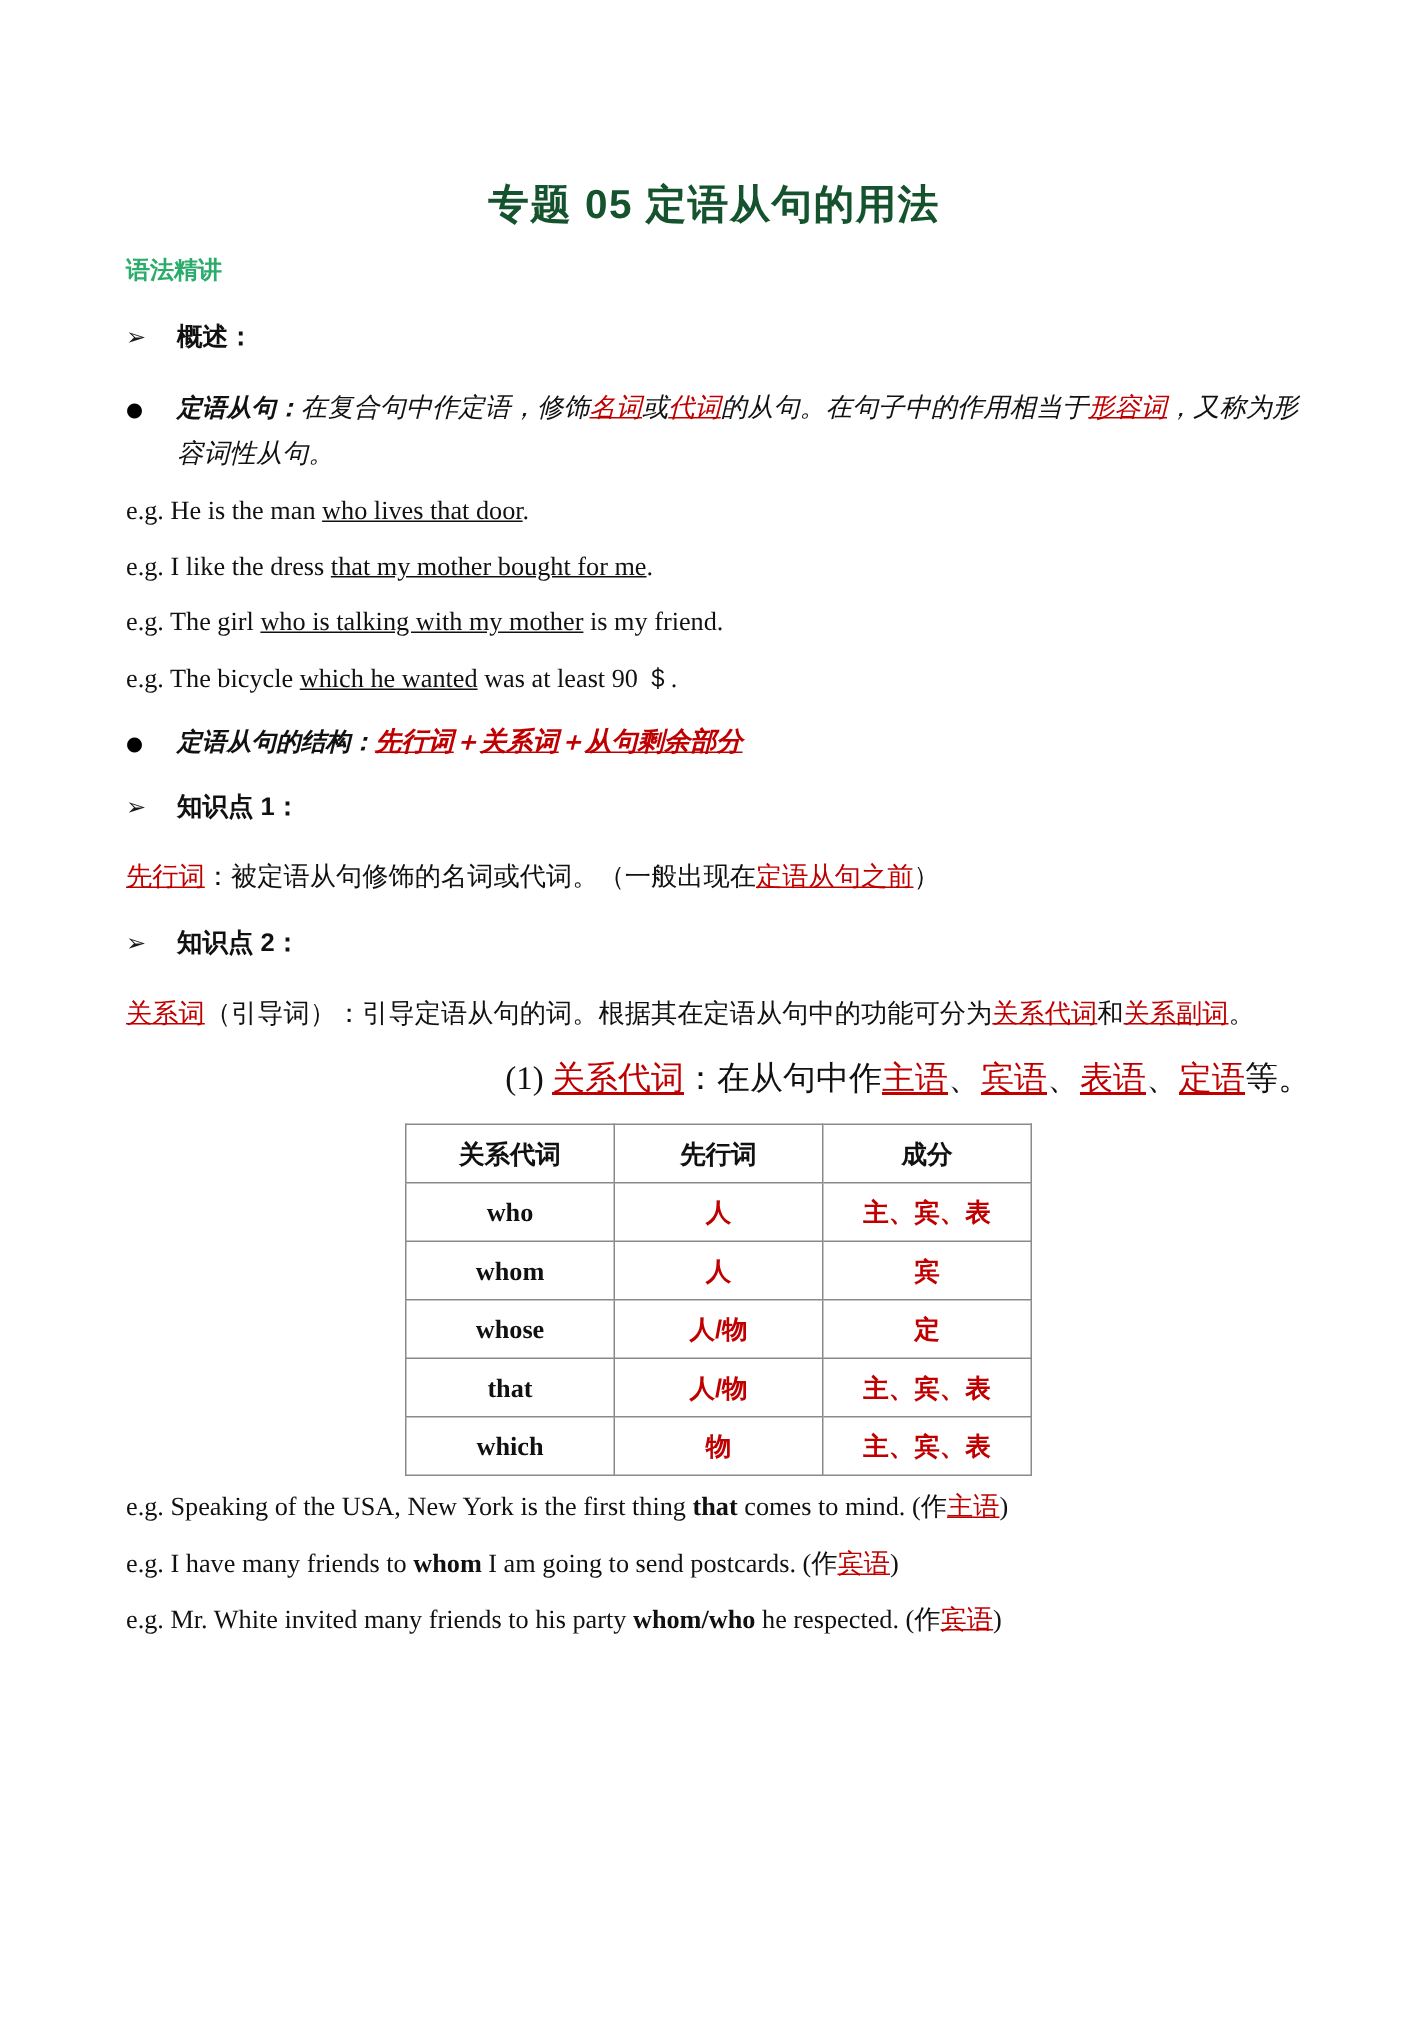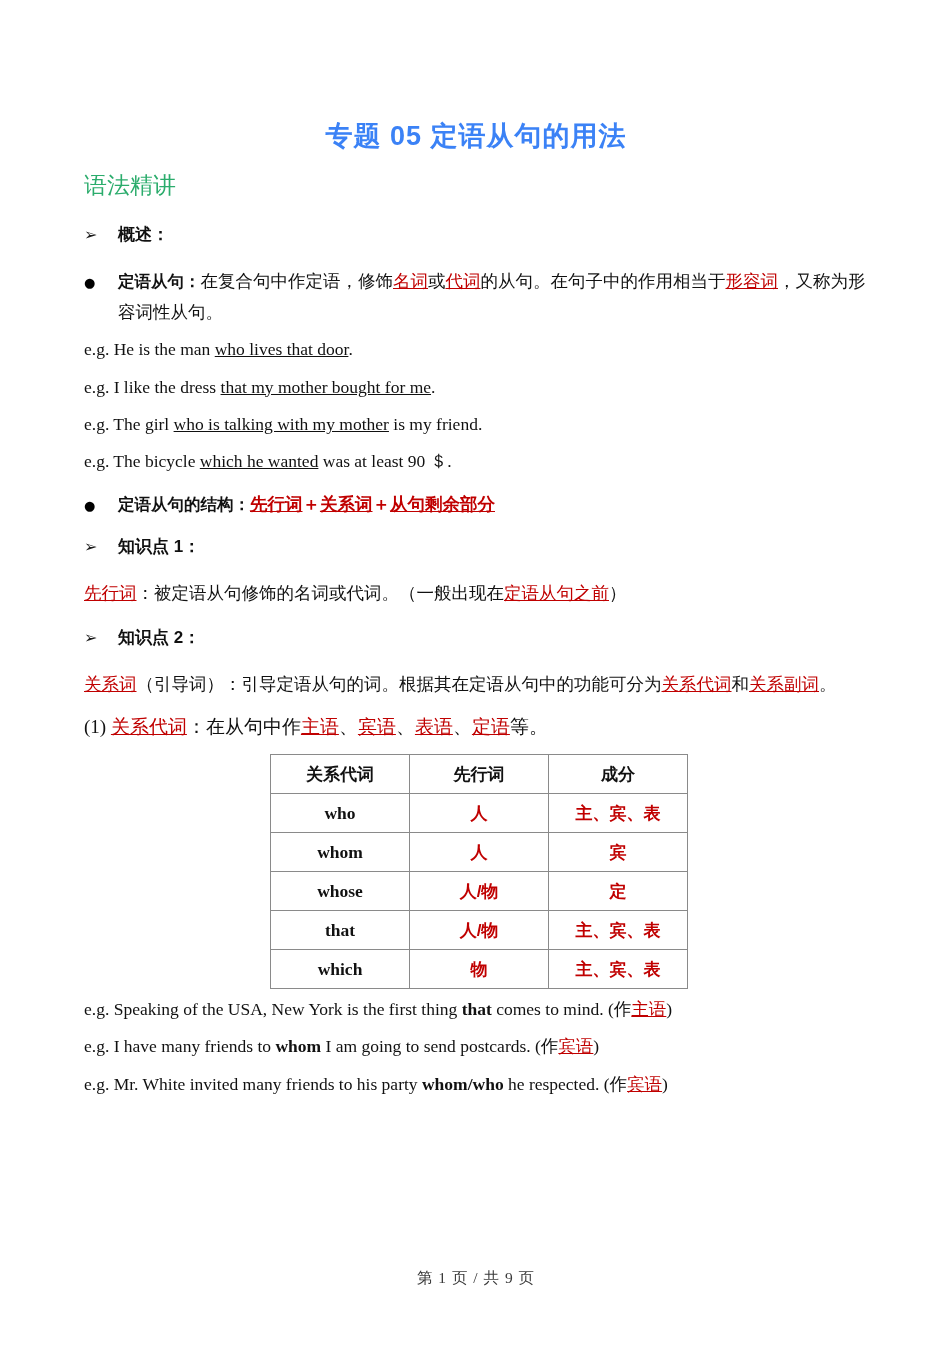--- a/index.html
+++ b/index.html
@@ -12,33 +12,33 @@
     overflow:hidden;
   }
   .page { position:relative; width:952px; height:1347px; padding:0; box-sizing:border-box; }
 
   .title {
     text-align:center;
     font-family:"Liberation Sans","DejaVu Sans",sans-serif;
     font-weight:bold;
     font-size:27px;
     letter-spacing:1px;
-    color:#3b82f6;
+    color:#14532d;
     margin:0;
     position:absolute;
     top:118px; left:0; right:0;
   }
 
   .content { position:absolute; top:170px; left:84px; width:790px; }
 
   .green-head {
     color:#2bac6c;
     font-family:"Liberation Sans","DejaVu Sans",sans-serif;
-    font-weight:normal;
-    font-size:23px;
+    font-weight:bold;
+    font-size:16px;
     margin:0 0 22px 0;
   }
 
   .arrow-line {
     font-family:"Liberation Sans","DejaVu Sans",sans-serif;
     font-weight:bold;
     font-size:17px;
     margin:0 0 20px 0;
     display:flex;
     align-items:baseline;
@@ -57,32 +57,33 @@
     display:flex;
     align-items:baseline;
     line-height:1.75;
   }
   .bullet-mark {
     width:34px; flex:none;
     font-size:13px;
     font-family:"DejaVu Sans",sans-serif;
     color:#000;
   }
-  .bullet-body { flex:1; }
+  .bullet-body { flex:1;font-style:italic; }
   .bullet-body b { font-family:"Liberation Sans","DejaVu Sans",sans-serif; font-size:16.5px; }
 
   .eg {
     font-size:17.5px;
     margin:0 0 12px 0;
     line-height:1.45;
   }
   .plain-line {
-    font-size:19px;
+    font-size:22px;
     margin:0 0 13px 0;
     line-height:1.55;
+    text-align:right;
   }
   .para {
     font-size:17.5px;
     margin:0 0 12px 0;
     line-height:1.72;
   }
 
   .red { color:#c00000; }
   .ru { color:#c00000; text-decoration:underline; text-decoration-color:#c00000; }
   .u { text-decoration:underline; }
@@ -235,15 +236,14 @@
     </div>
     <div class="eg">
       <span>e.g. I have many friends to </span><span class="bold">whom</span><span> I am going to send postcards. (作</span><span class="ru">宾语</span><span>)</span>
     </div>
     <div class="eg">
       <span>e.g. Mr. White invited many friends to his party </span><span class="bold">whom/who</span><span> he respected. (作</span><span class="ru">宾语</span><span>)</span>
     </div>
 
   </div>
 
-  <div class="footer">第 1 页 / 共 9 页</div>
 
 </div>
 
 </body></html>

